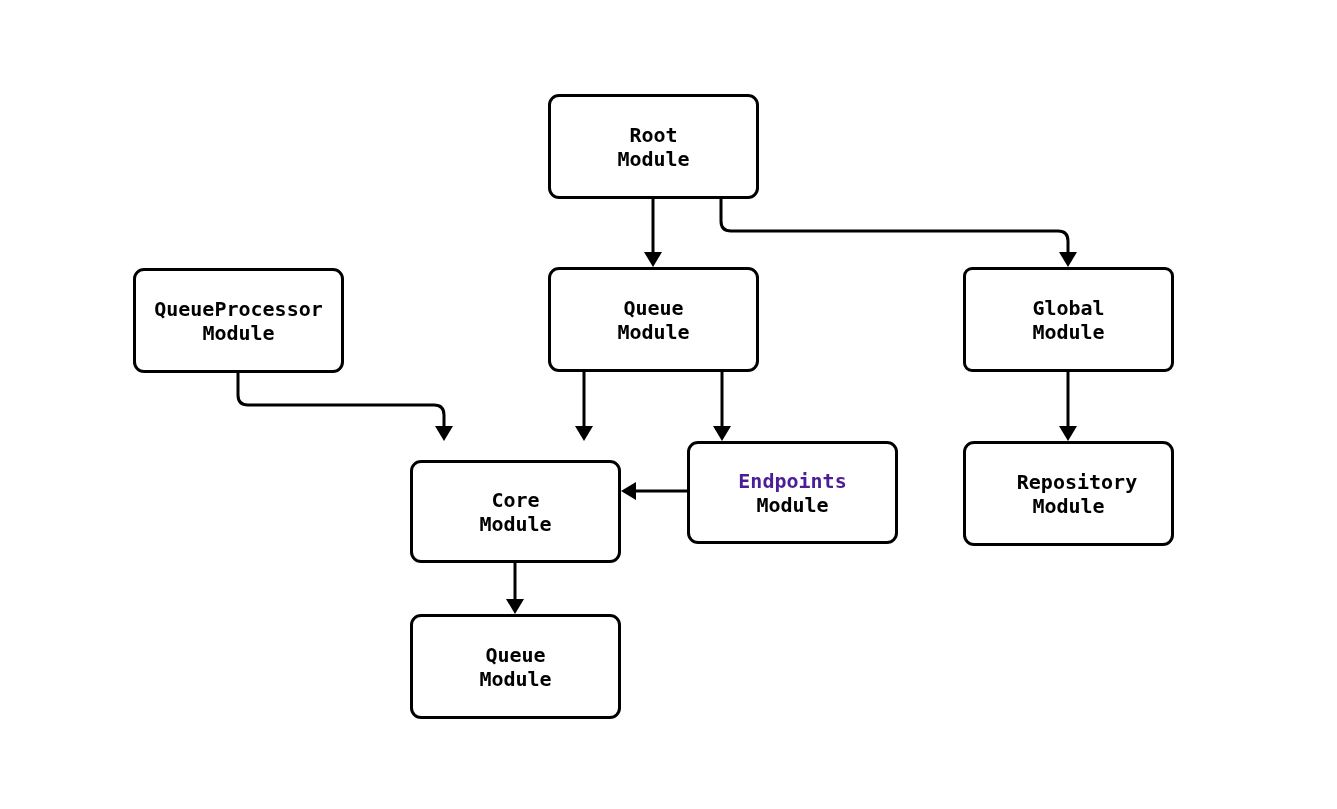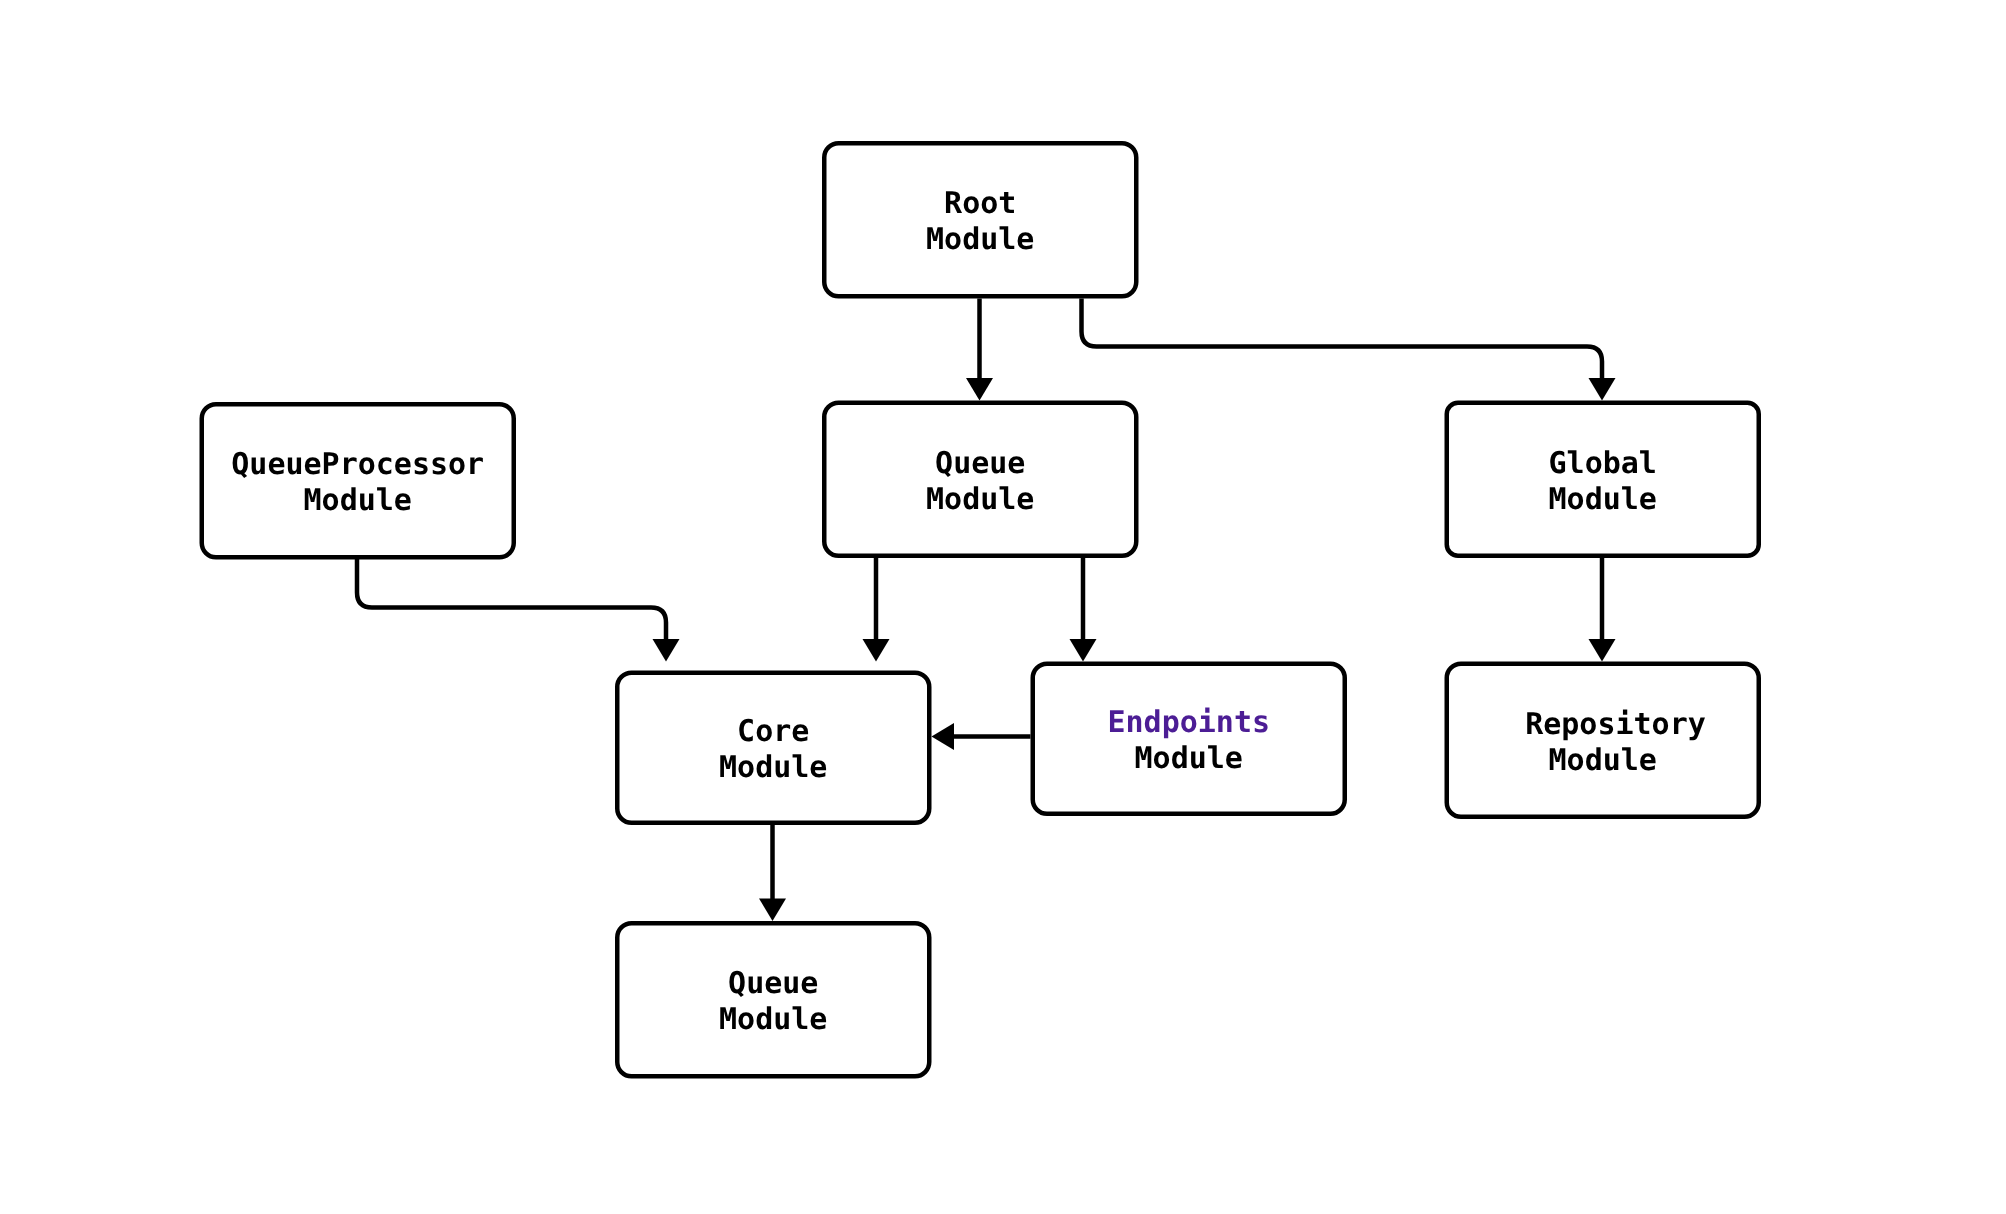--- a/index.html
+++ b/index.html
@@ -96,21 +96,21 @@
       <div class="node-line" style="color: rgb(0, 0, 0);">Module</div>
     </div>
     <div class="node" style="left: 548px; top: 267px; width: 211px; height: 105px; border-color: rgb(0, 0, 0); border-width: 3px; border-radius: 11px; background: rgb(255, 255, 255);">
       <div class="node-line" style="color: rgb(0, 0, 0);">Queue</div>
       <div class="node-line" style="color: rgb(0, 0, 0);">Module</div>
     </div>
     <div class="node" style="left: 963px; top: 267px; width: 211px; height: 105px; border-color: rgb(0, 0, 0); border-width: 3px; border-radius: 9px; background: rgb(255, 255, 255);">
       <div class="node-line" style="color: rgb(0, 0, 0);">Global</div>
       <div class="node-line" style="color: rgb(0, 0, 0);">Module</div>
     </div>
-    <div class="node" style="left: 410px; top: 447px; width: 211px; height: 103px; border-color: rgb(0, 0, 0); border-width: 3px; border-radius: 11px; background: rgb(255, 255, 255);">
+    <div class="node" style="left: 410px; top: 460px; width: 211px; height: 103px; border-color: rgb(0, 0, 0); border-width: 3px; border-radius: 11px; background: rgb(255, 255, 255);">
       <div class="node-line" style="color: rgb(0, 0, 0);">Core</div>
       <div class="node-line" style="color: rgb(0, 0, 0);">Module</div>
     </div>
     <div class="node" style="left: 687px; top: 441px; width: 211px; height: 103px; border-color: rgb(0, 0, 0); border-width: 3px; border-radius: 11px; background: rgb(255, 255, 255);">
       <div class="node-line" style="color: #4c1d95;">Endpoints</div>
       <div class="node-line" style="color: rgb(0, 0, 0);">Module</div>
     </div>
     <div class="node" style="left: 963px; top: 441px; width: 211px; height: 105px; border-color: rgb(0, 0, 0); border-width: 3px; border-radius: 11px; background: rgb(255, 255, 255);">
       <div class="node-line" style="color: rgb(0, 0, 0); margin-left: 17px;">Repository</div>
       <div class="node-line" style="color: rgb(0, 0, 0);">Module</div>

